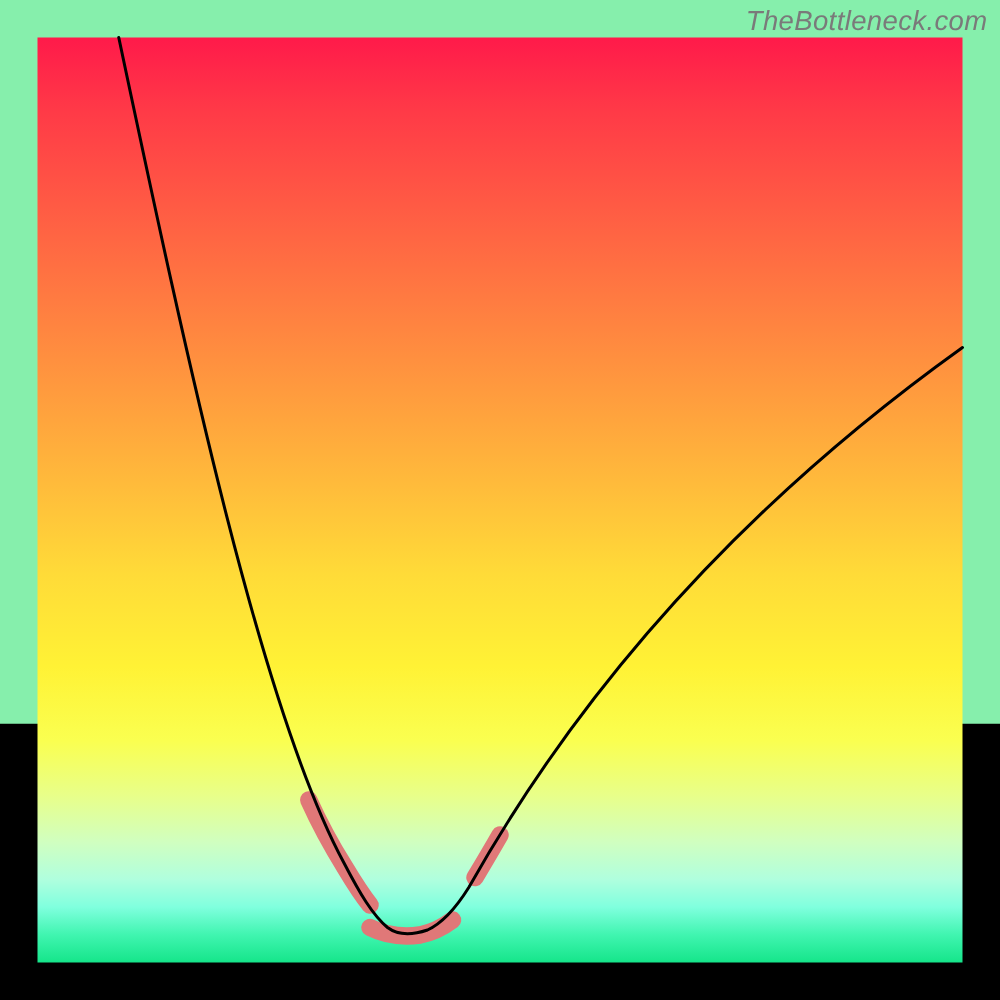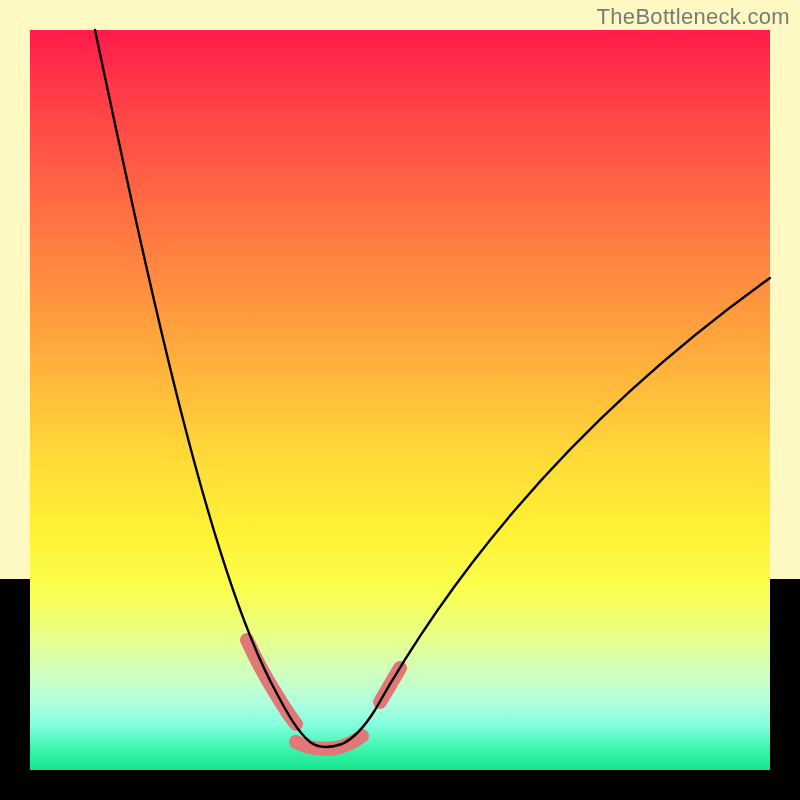--- a/index.html
+++ b/index.html
@@ -10,21 +10,22 @@
     overflow: hidden;
     background: #000;
     font-family: Arial, Helvetica, sans-serif;
   }
   .frame {
     position: absolute;
     top: 0;
     left: 0;
     width: 800px;
     height: 579px;
-    background: #fef9c3;
+    background: #86efac;
+    font-style: italic;
   }
   .plot {
     position: absolute;
     top: 30px;
     left: 30px;
     width: 740px;
     height: 740px;
     background: linear-gradient(to bottom,
       #ff1a4a 0%,
       #ff3a47 8%,

